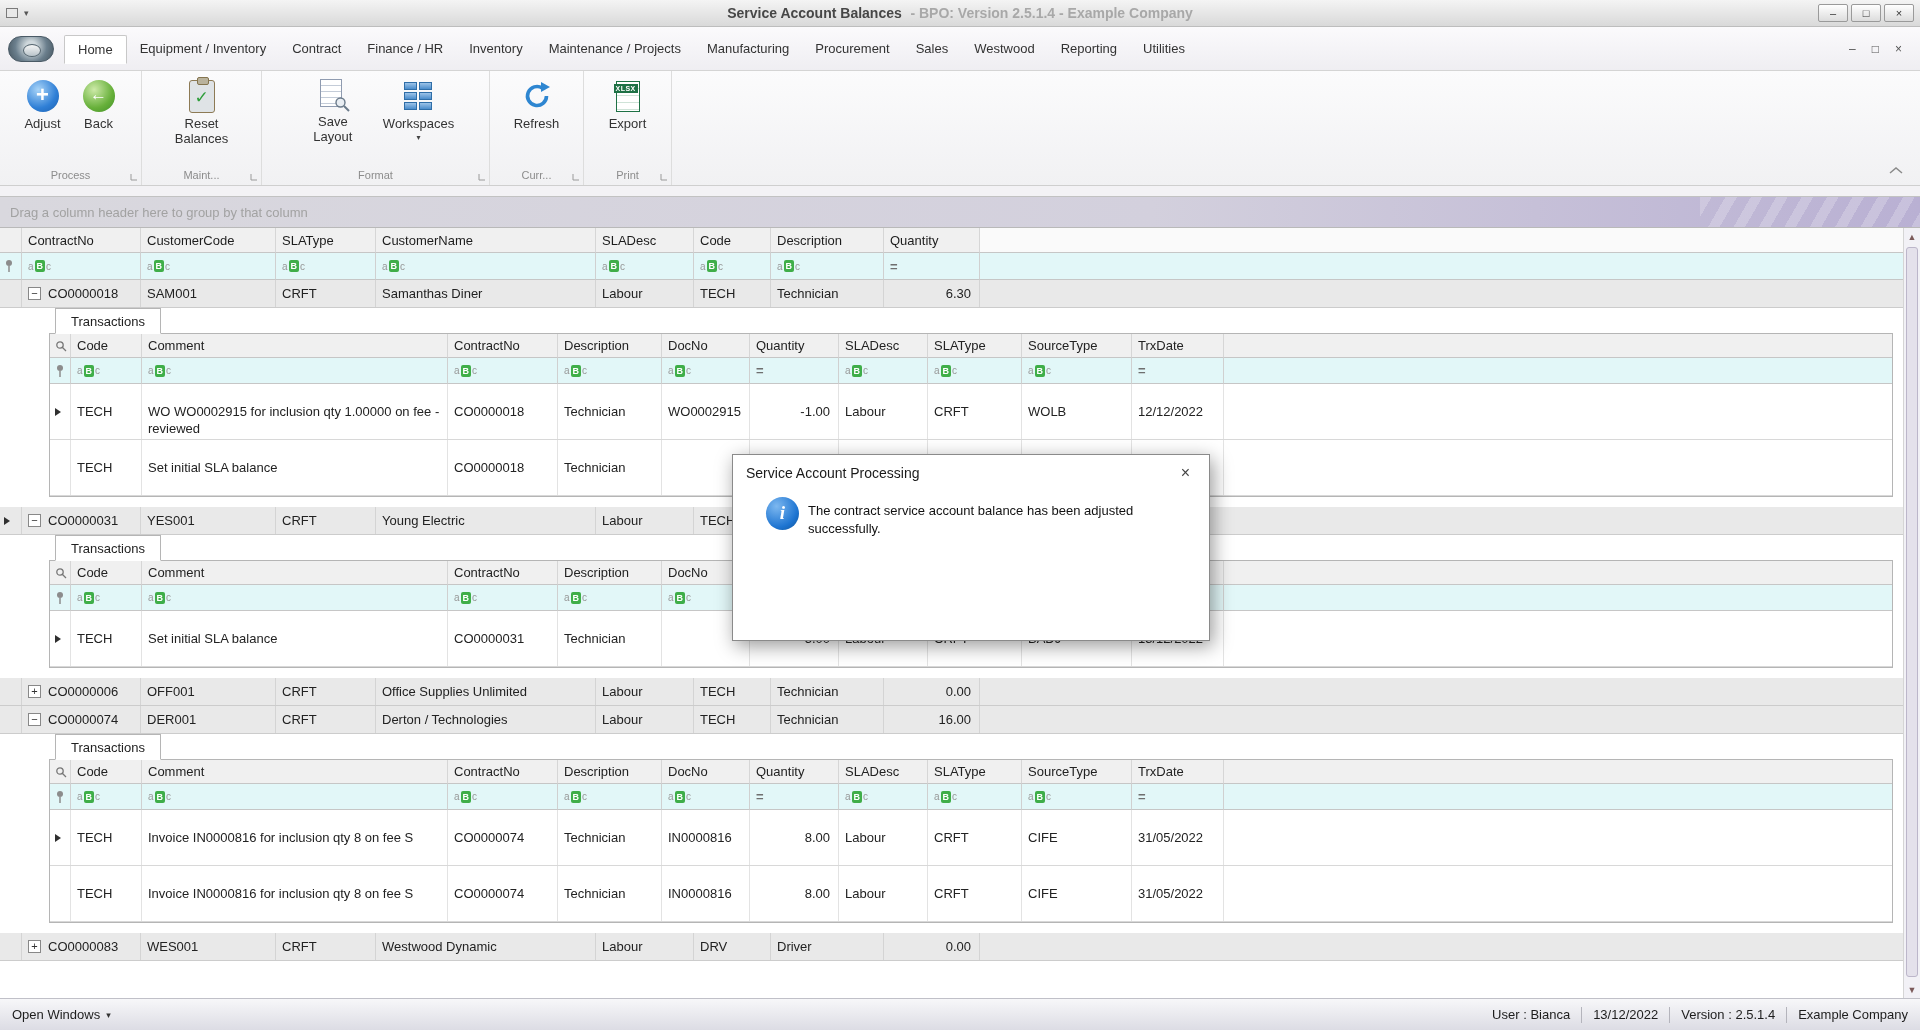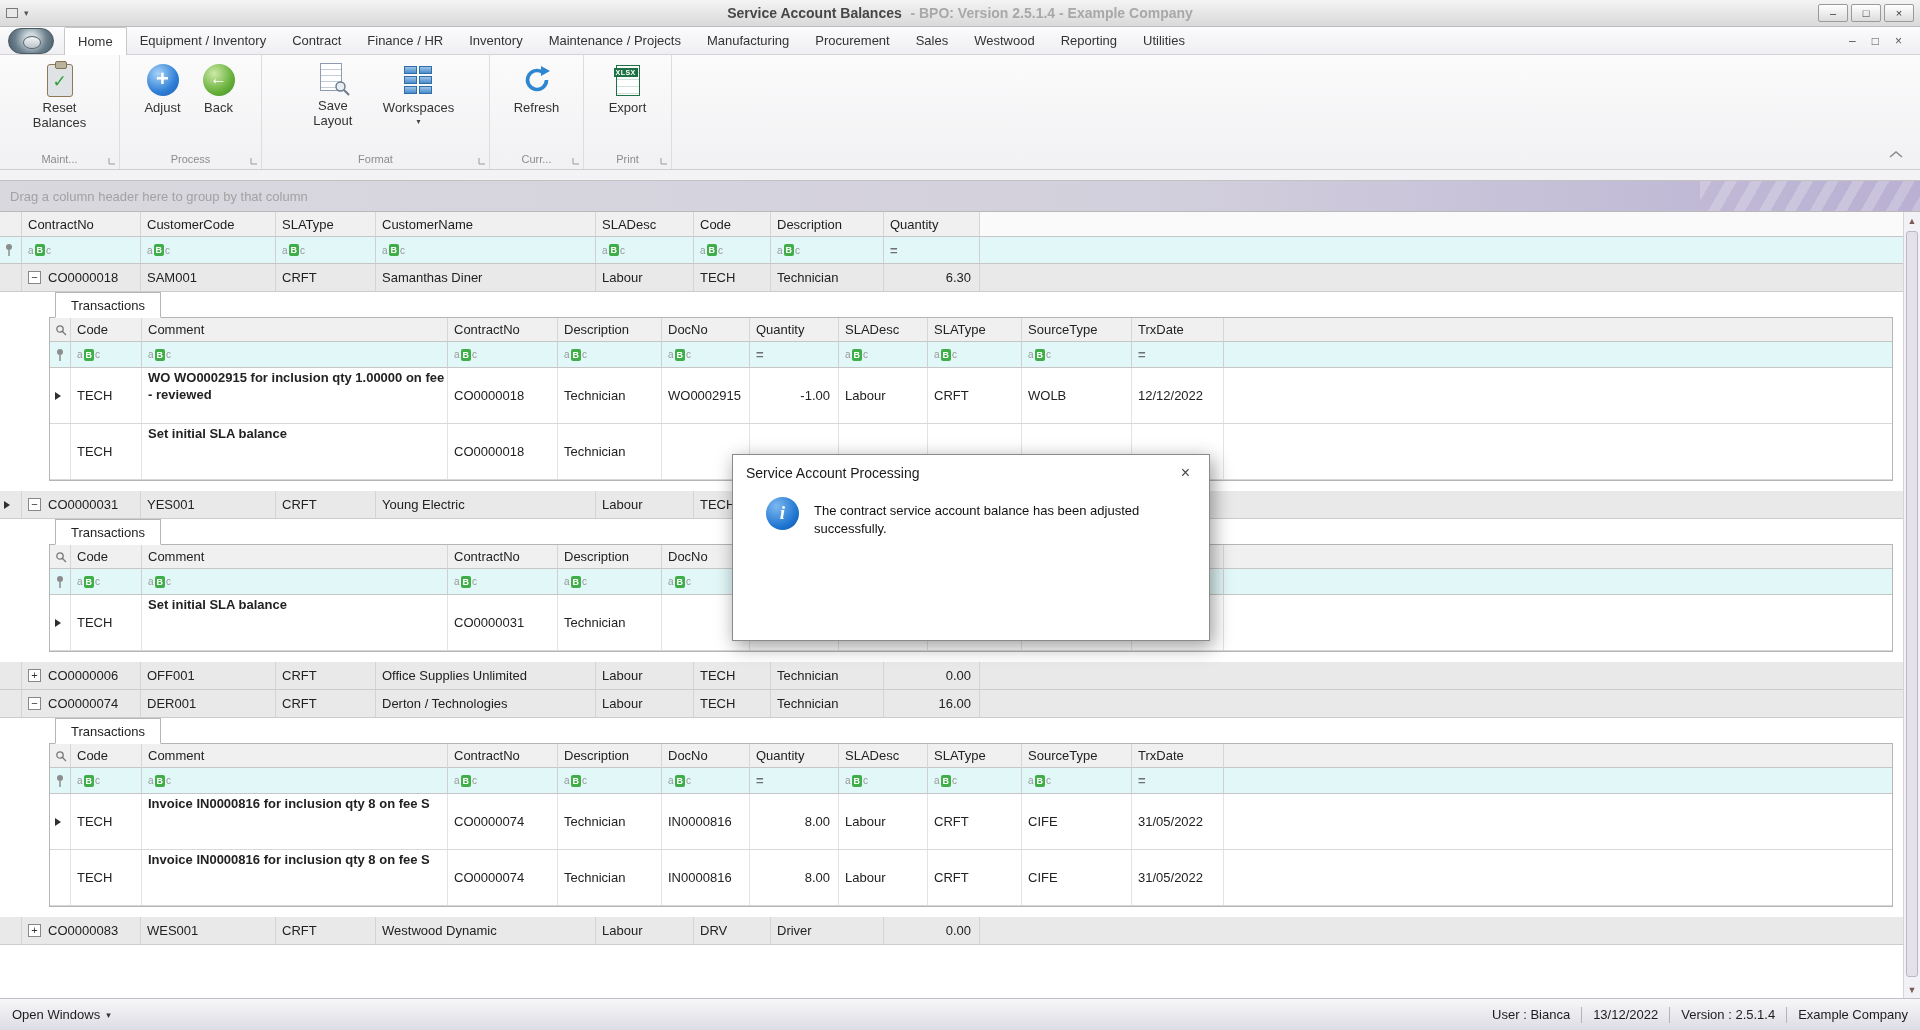--- a/index.html
+++ b/index.html
@@ -14,21 +14,21 @@
   .qat-box { width:12px; height:10px; border:1px solid #7a7a7a; background:#e8e8e8; display:inline-block; }
   .qat-dd { font-size:9px; color:#555; }
   .tb-title { flex:1; text-align:center; white-space:nowrap; overflow:hidden; }
   .tb-title .main { font-weight:bold; color:#474747; font-size:14px; }
   .tb-title .sub { font-weight:bold; color:#a8a8a8; font-size:14px; margin-left:5px; }
   .tb-controls { width:180px; display:flex; justify-content:flex-end; gap:3px; }
   .tbtn { width:30px; height:18px; border:1px solid #9a9a9a; background:linear-gradient(#fff,#dcdcdc);
           display:flex; align-items:center; justify-content:center; font-size:11px; color:#333; border-radius:2px; }
 
   
-  .menubar { height:28px; background:linear-gradient(#fbfafc,#efeef2); border-bottom:1px solid #d4d4d4;
+  .menubar { height:44px; background:linear-gradient(#fbfafc,#efeef2); border-bottom:1px solid #d4d4d4;
              display:flex; align-items:center; padding:0 8px; flex:0 0 auto; }
   .app-logo { width:46px; height:26px; border-radius:13px; border:1px solid #4a5a66;
               background:radial-gradient(circle at 50% 40%, #cfd8dc 20%, #6b7f8d 60%, #46555f);
               margin-right:10px; position:relative; }
   .app-logo::after { content:""; position:absolute; left:14px; top:7px; width:16px; height:11px;
                      border-radius:50%; background:linear-gradient(#f6f6f6,#b9c4ca); border:1px solid #55656f; }
   .mtab { padding:6px 13px; font-size:13px; color:#333; white-space:nowrap; }
   .mtab.active { background:#fff; border:1px solid #c8c8c8; border-bottom:1px solid #fff; border-radius:2px 2px 0 0; margin-bottom:-1px; }
   .menu-controls { margin-left:auto; display:flex; gap:16px; padding-right:10px; color:#555; font-size:12px; }
 
@@ -110,21 +110,21 @@
   .dbox { border:1px solid #b5b5b5; background:#fff; }
   .drow { display:grid; grid-template-columns:21px 71px 306px 110px 104px 88px 89px 89px 94px 110px 92px 1fr; }
   .dc { padding-left:6px; display:flex; align-items:center; overflow:hidden; white-space:nowrap; }
   .dheader { height:24px; background:#f0f0f0; }
   .dheader .dc { border-right:1px solid #d6d6d6; border-bottom:1px solid #c6c6c6; font-size:13px; }
   .dfilter { height:26px; background:#e2f7f8; }
   .dfilter .dc { border-right:1px solid #d0d0d0; border-bottom:1px solid #c6c6c6; }
   .ddata { height:56px; background:#fff; border-bottom:1px solid #d8d8d8; }
   .ddata .dc { border-right:1px solid #e3e3e3; font-size:13px; }
   .ddata .dc.fill, .dheader .dc.fillh, .dfilter .dc.fillh { border-right:none; }
-  .dc.cmt { align-items:flex-start; padding-top:2px; white-space:normal; line-height:1.3;font-weight:bold; }
+  .dc.cmt { align-items:flex-start; padding-top:20px; white-space:normal; line-height:1.3; }
   .dc.num { justify-content:flex-end; padding-right:8px; }
   .dc.ind { padding-left:5px; }
 
   
   .vscroll { position:absolute; right:0; top:0; bottom:0; width:17px; background:#f2f1f6; border-left:1px solid #d5d5d5; }
   .varrow { height:17px; display:flex; align-items:center; justify-content:center; font-size:9px; color:#7b5a5a; }
   .varrow.down { position:absolute; bottom:0; left:0; right:0; }
   .vthumb { position:absolute; left:2px; right:2px; top:19px; bottom:21px; background:#e4e1eb; border:1px solid #bcb6ca; border-radius:3px; }
 
   
@@ -132,21 +132,21 @@
                display:flex; align-items:center; padding:0 12px; font-size:13px; color:#1d1d1d; }
   .sb-right { margin-left:auto; display:flex; align-items:center; }
   .sep { width:1px; height:16px; background:#b4b4bc; margin:0 11px; }
   .sb-dd { font-size:9px; margin-left:6px; color:#333; }
 
   
   .dialog { position:absolute; left:732px; top:454px; width:478px; height:187px; background:#fff;
             border:1px solid #8a8a8a; box-shadow:3px 5px 18px rgba(0,0,0,.4); z-index:20; display:flex; flex-direction:column; }
   .dlg-title { height:36px; display:flex; align-items:center; padding:0 13px; font-size:14px; color:#1a1a1a; }
   .dlg-close { margin-left:auto; font-size:16px; color:#444; padding:0 6px; }
-  .dlg-body { flex:1; display:flex; align-items:flex-start; padding:6px 20px 0 33px; gap:15px; }
+  .dlg-body { flex:1; display:flex; align-items:flex-start; padding:6px 20px 0 33px; gap:9px; }
   .dlg-info { width:33px; height:33px; border-radius:50%; flex:0 0 auto;
               background:radial-gradient(circle at 32% 28%, #7db8f0, #1d74d1 65%, #115293); position:relative; }
   .dlg-info::after { content:"i"; position:absolute; left:0; right:0; top:5px; text-align:center;
                      color:#fff; font-size:19px; font-weight:bold; font-family:"Liberation Serif","DejaVu Serif",serif; font-style:italic; }
   .dlg-msg { font-size:13px; color:#111; line-height:1.4; width:352px; white-space:normal; padding-top:5px; }
   .dlg-footer { height:46px; display:flex; justify-content:flex-end; align-items:center; padding:0 22px 10px 0; }
   .okbtn { min-width:90px; height:26px; background:linear-gradient(#f5f5f5,#e1e1e1); border:1px solid #5e87a5;
            box-shadow:0 0 0 2px #a4cdee; font-size:13px; color:#111; display:flex; align-items:center; justify-content:center; border-radius:2px; }
 </style>
 </head>
@@ -185,51 +185,51 @@
     <span class="mtab">Reporting</span>
     <span class="mtab">Utilities</span>
     <div class="menu-controls">
       <span>–</span>
       <span>□</span>
       <span>×</span>
     </div>
   </div>
 
   <div class="ribbon">
+    <div class="rgroup" style="min-width:142px">
+      <div class="rbtns">
+        <div class="rbtn">
+          <span class="ico">
+              <span class="circle-blue"></span>
+            </span>
+          <span class="rlabel">Adjust</span>
+        </div>
+        <div class="rbtn">
+          <span class="ico">
+              <span class="circle-green"></span>
+            </span>
+          <span class="rlabel">Back</span>
+        </div>
+      </div>
+      <div class="rfoot"><span>Process</span>
+        <svg class="launcher" width="8" height="8" viewBox="0 0 8 8">
+            <path d="M1 1 V7 H7" stroke="#9a9a9a" fill="none"></path>
+          </svg></div>
+    </div>
+
     <div class="rgroup" style="min-width:120px">
       <div class="rbtns">
         <div class="rbtn">
           <span class="ico">
               <span class="clip"></span>
             </span>
           <span class="rlabel">Reset Balances</span>
         </div>
       </div>
       <div class="rfoot"><span>Maint...</span>
-        <svg class="launcher" width="8" height="8" viewBox="0 0 8 8">
-            <path d="M1 1 V7 H7" stroke="#9a9a9a" fill="none"></path>
-          </svg></div>
-    </div>
-
-    <div class="rgroup" style="min-width:142px">
-      <div class="rbtns">
-        <div class="rbtn">
-          <span class="ico">
-              <span class="circle-blue"></span>
-            </span>
-          <span class="rlabel">Adjust</span>
-        </div>
-        <div class="rbtn">
-          <span class="ico">
-              <span class="circle-green"></span>
-            </span>
-          <span class="rlabel">Back</span>
-        </div>
-      </div>
-      <div class="rfoot"><span>Process</span>
         <svg class="launcher" width="8" height="8" viewBox="0 0 8 8">
             <path d="M1 1 V7 H7" stroke="#9a9a9a" fill="none"></path>
           </svg></div>
     </div>
 
     <div class="rgroup" style="min-width:228px">
       <div class="rbtns">
         <div class="rbtn">
           <span class="ico doc-mag">
             <span class="mini-doc"></span>

